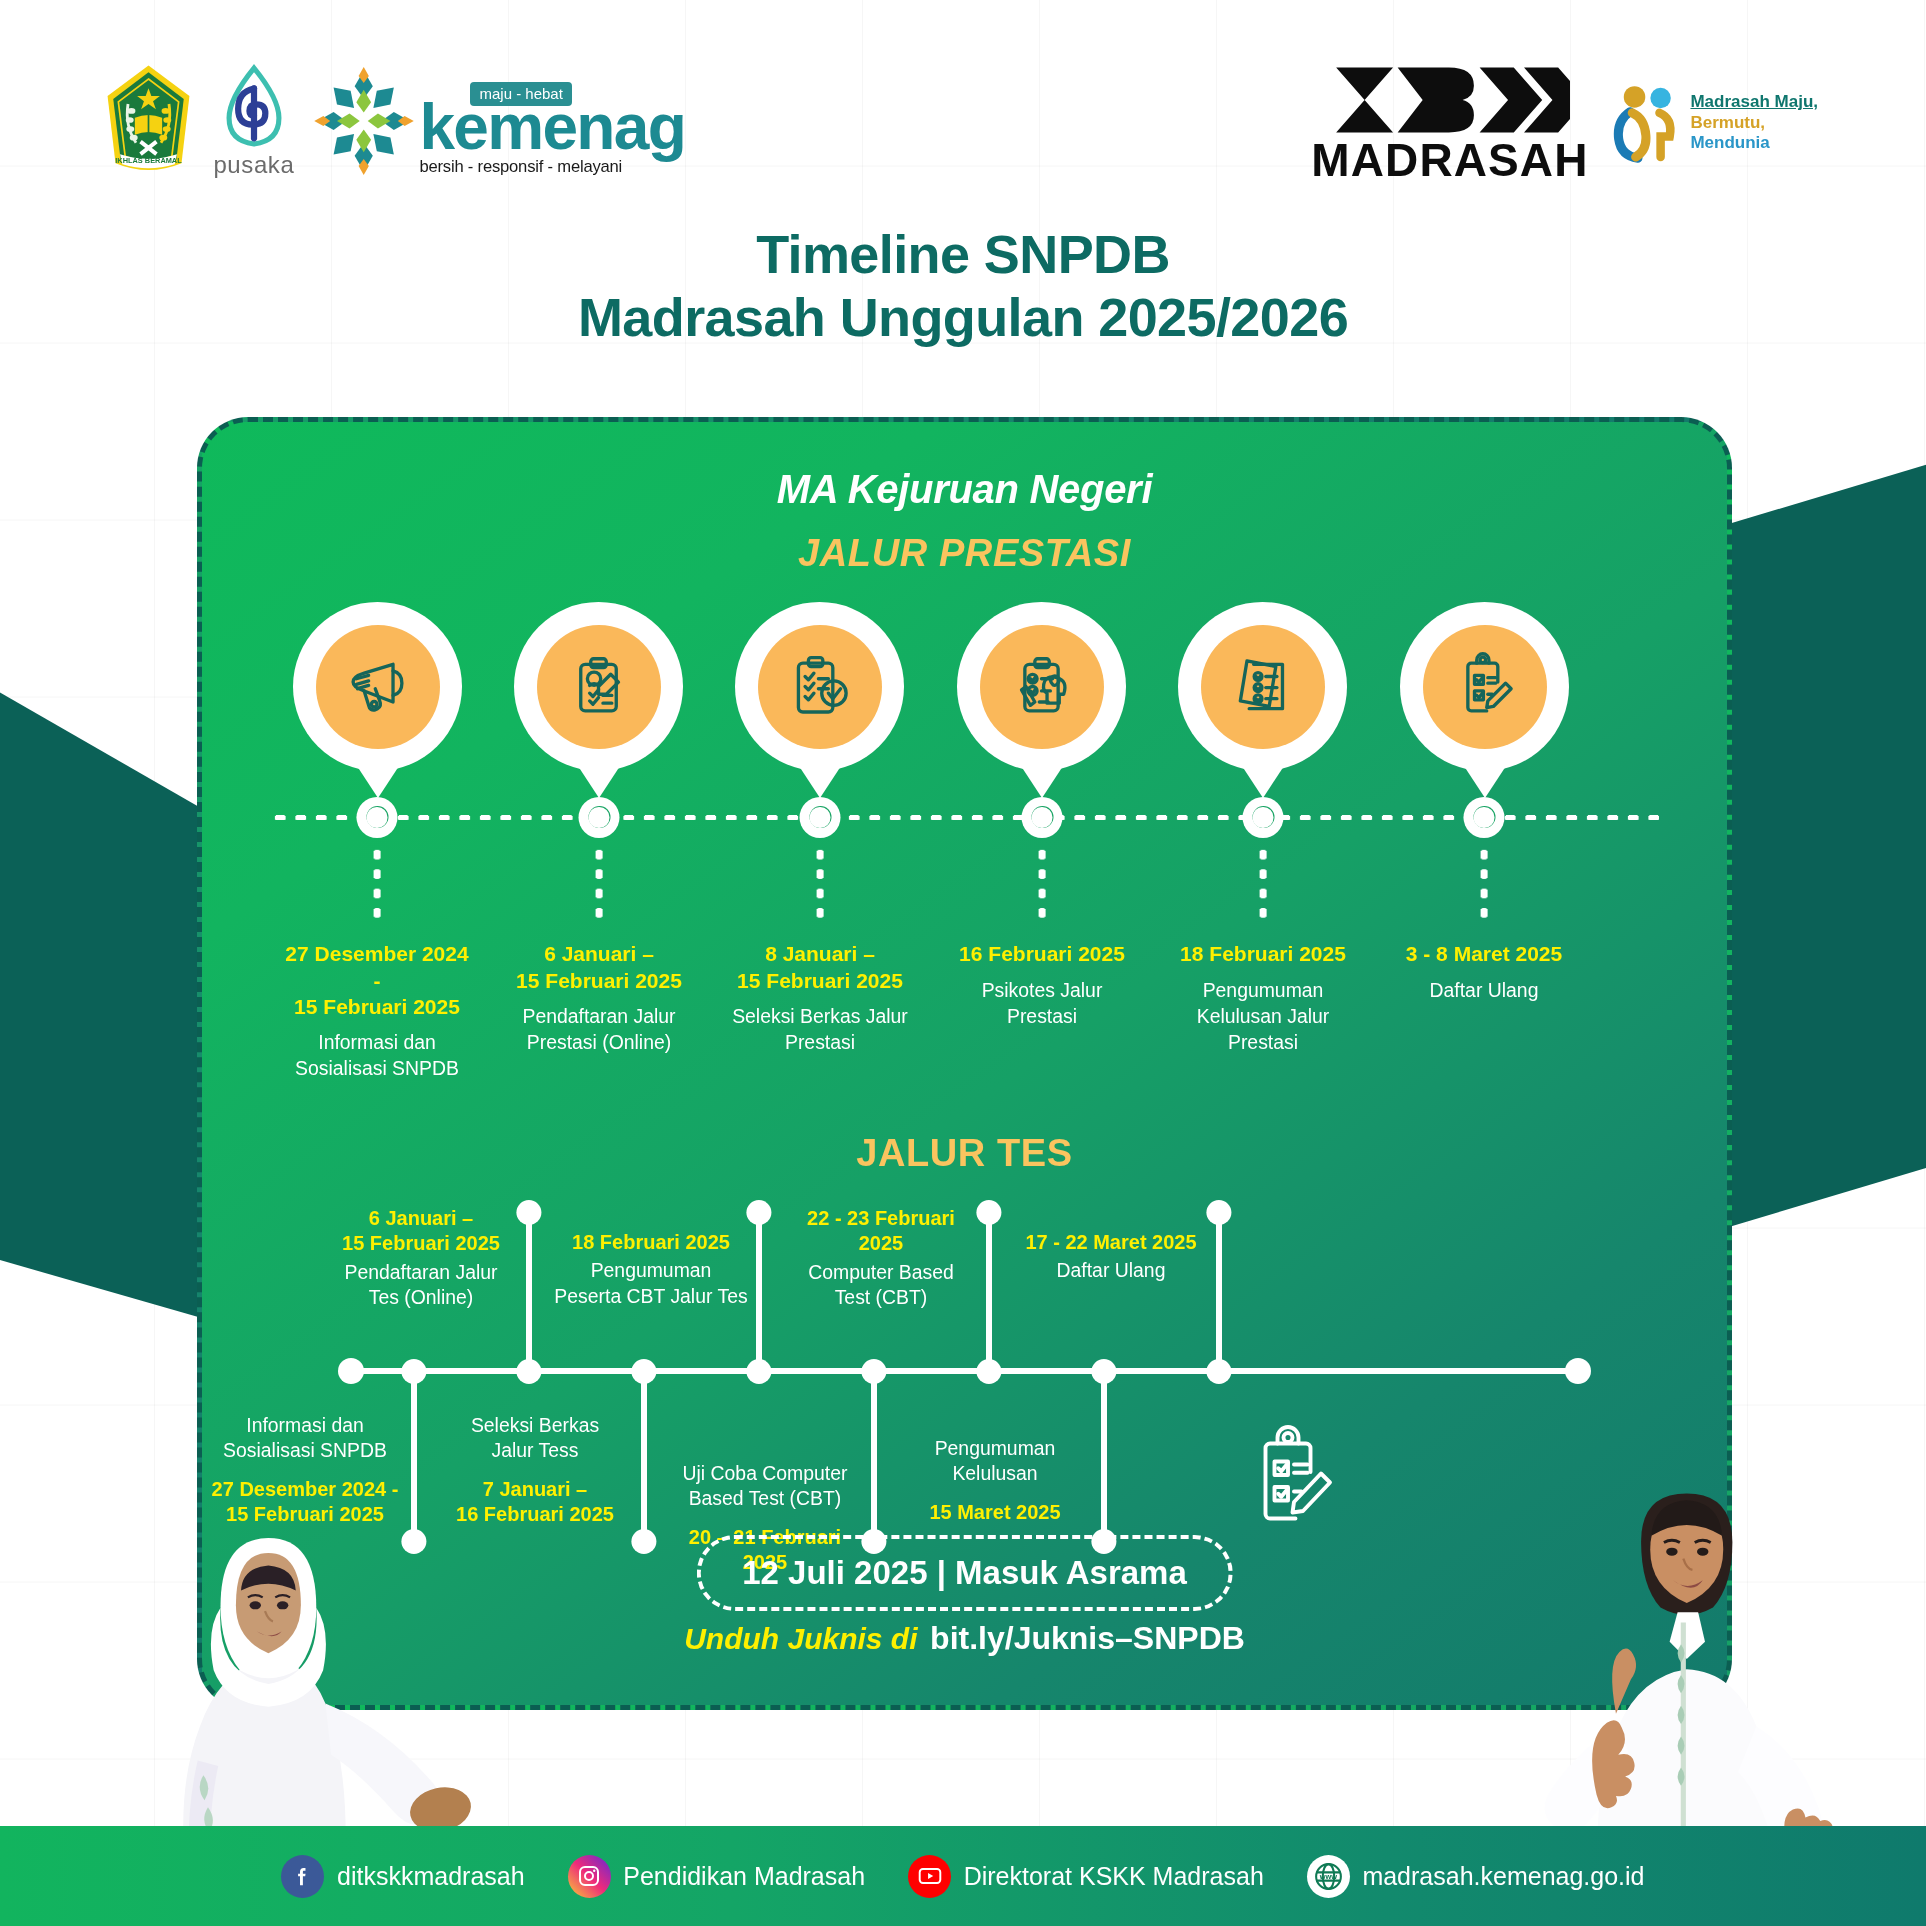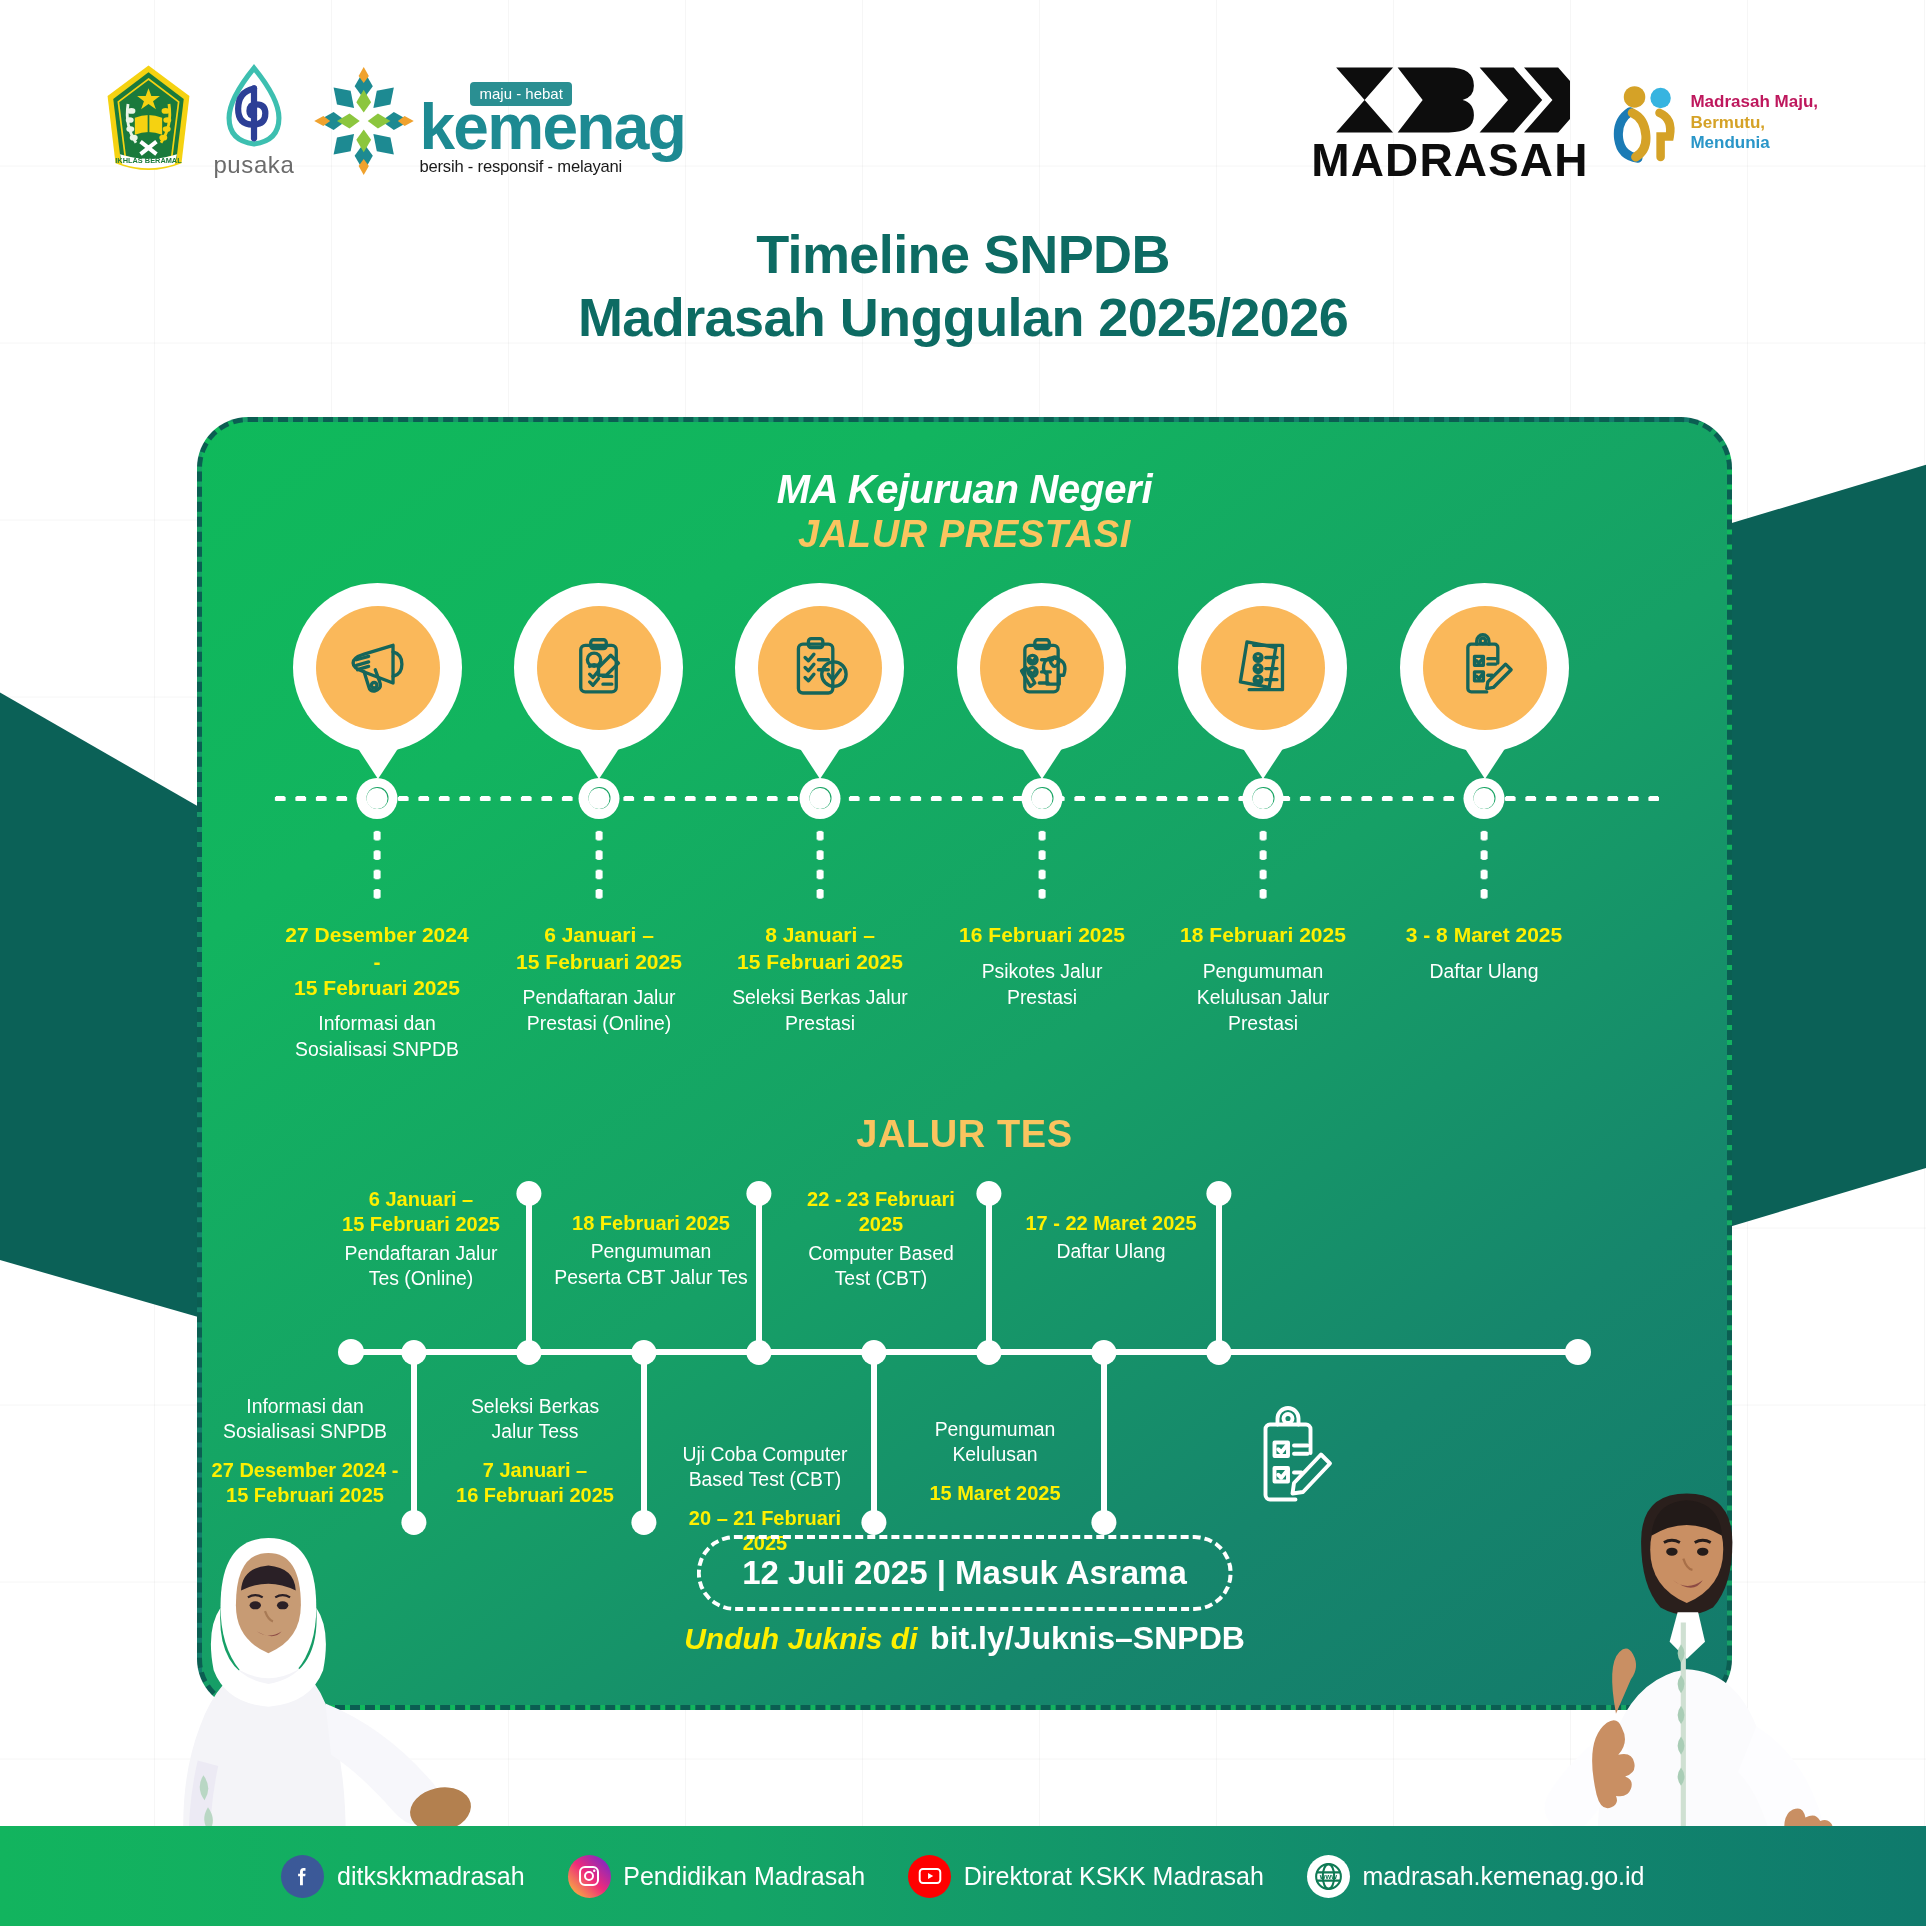--- a/index.html
+++ b/index.html
@@ -50,21 +50,21 @@
     font-size: 15px; padding: 4px 9px 5.1px; border-radius: 4px; margin-left: 51px;
     margin-bottom: -5.7px; position: relative; z-index: 2;
   }
   .pendis-main { font-size: 64px; font-weight: 700; color: #1d8a92; letter-spacing: -1.7px; line-height: 0.86; }
   .pendis-sub { font-size: 16.6px; color: #1a1a1a; letter-spacing: -0.2px; margin-top: 3.4px; }
 
   .madrasah-logo { display: flex; flex-direction: column; align-items: center; }
   .madrasah-word { font-size: 46px; font-weight: 800; letter-spacing: 1.1px; color: #0d0d0d; line-height: 1; }
   .mmbm { display: flex; align-items: center; gap: 9px; }
   .mmbm-text { font-size: 17px; font-weight: 700; line-height: 1.22; }
-  .mmbm-l1 { color: #be185d; }
+  .mmbm-l1 { color: #0f766e; text-decoration: underline; }
   .mmbm-l2 { color: #d5a227; }
   .mmbm-l3 { color: #2a96c8; }
 
   
   .page-title {
     position: absolute; top: 223px; left: 0; right: 0; text-align: center; z-index: 6;
     color: #0d6b63; font-size: 54px; font-weight: 800; line-height: 1.16;
     letter-spacing: -0.6px;
   }
 
@@ -72,21 +72,21 @@
   .card {
     position: absolute; left: 197px; top: 417px; width: 1535px; height: 1293px;
     border-radius: 51px;
     border: 5.1px dashed #0b5e52;
     background: linear-gradient(145deg, #0fb95b 0%, #12b45f 22%, #16a066 52%, #16866c 78%, #137a6b 100%);
     z-index: 4; overflow: hidden;
   }
 
   .card-head { text-align: center; padding-top: 45px; font-style: italic; }
   .card-head .l1 { color: #ffffff; font-size: 40px; font-weight: 800; letter-spacing: -0.3px; }
-  .card-head .l2 { color: #fac45f; font-size: 38px; font-weight: 800; letter-spacing: 0.6px; margin-top: 1px; }
+  .card-head .l2 { color: #fac45f; font-size: 38px; font-weight: 800; letter-spacing: 0.6px; margin-top: 20px; }
 
   
   .pins { position: relative; height: 188px; margin-top: 27px; }
   .pin { position: absolute; top: 0; width: 171px; text-align: center; }
   .pin-bubble {
     width: 169px; height: 169px; border-radius: 50%;
     background: #ffffff; margin: 0 auto; position: relative;
     display: flex; align-items: center; justify-content: center;
   }
   .pin-bubble::after {

